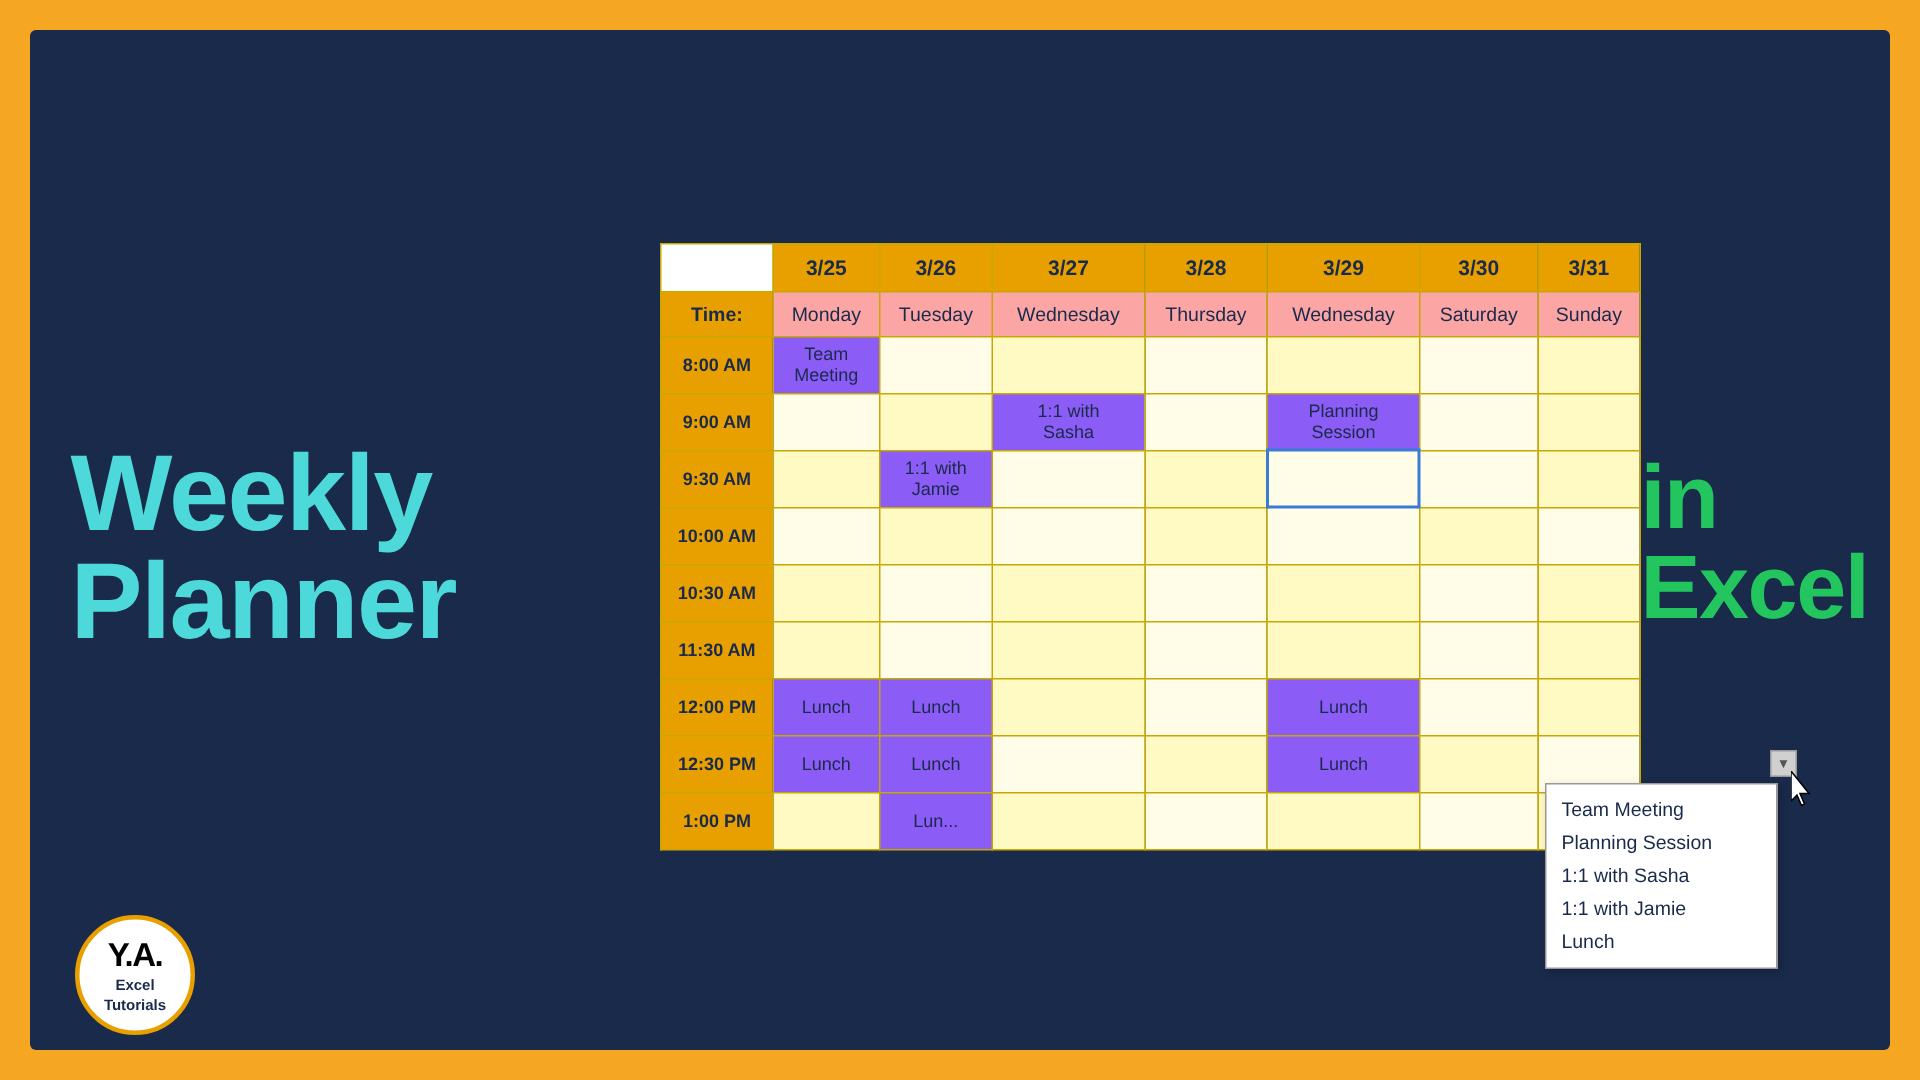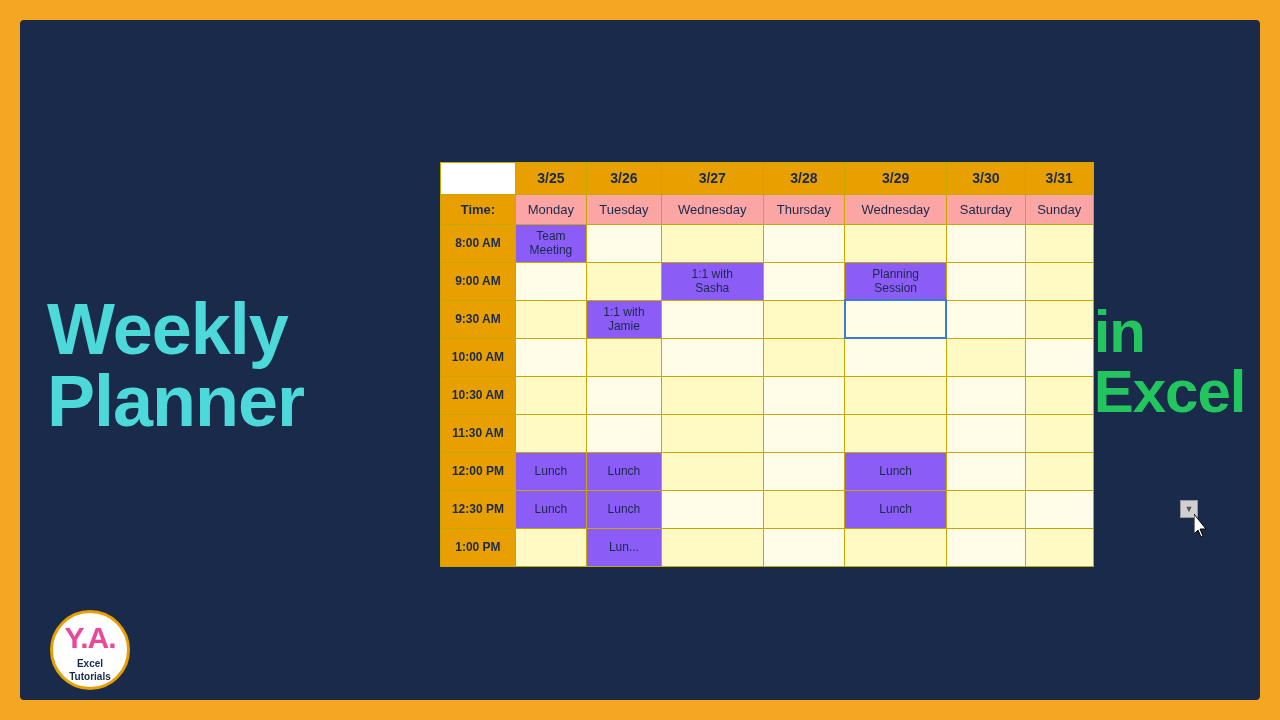--- a/index.html
+++ b/index.html
@@ -172,23 +172,23 @@
       display: flex;
       flex-direction: column;
       align-items: center;
       justify-content: center;
       font-size: 10px;
       color: #1a2a4a;
       font-weight: bold;
       line-height: 1.3;
     }
     .logo-ya {
-      font-size: 30px;
+      font-size: 22px;
       font-weight: 900;
-      color: #ec4899;
+      color: #000000;
       letter-spacing: -1px;
       text-align: center;
     }
   </style>
 </head>
 <body>
 
 <div class="outer-border">
   <div class="title-top">Weekly Planner</div>
 
@@ -316,20 +316,27 @@
         <td class="cell-light"></td>
         <td class="cell-yellow"></td>
         <td class="cell-light"></td>
         <td class="cell-yellow"></td>
       </tr>
     </tbody>
       </table>
 
     <div class="dropdown-arrow">▼</div>
 
+    <div class="dropdown-tooltip">
+      <div>Team Meeting</div>
+      <div>Planning Session</div>
+      <div>1:1 with Sasha</div>
+      <div>1:1 with Jamie</div>
+      <div>Lunch</div>
+    </div>
 
     <svg class="cursor" viewBox="0 0 16 24" xmlns="http://www.w3.org/2000/svg">
       <path d="M0 0 L0 20 L4 16 L7 23 L9 22 L6 15 L12 15 Z" fill="white" stroke="black" stroke-width="1"></path>
     </svg>
   </div>
 
   <div class="title-bottom">in Excel</div>
 </div>
 
 <div class="logo-badge">

